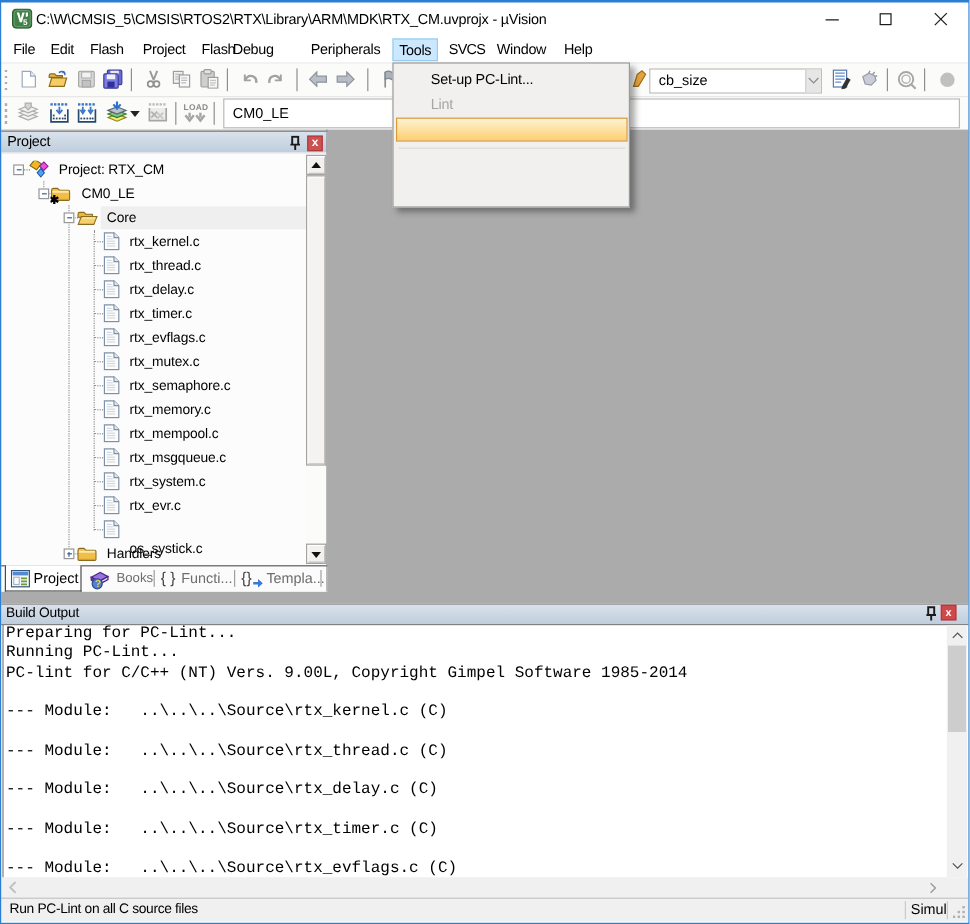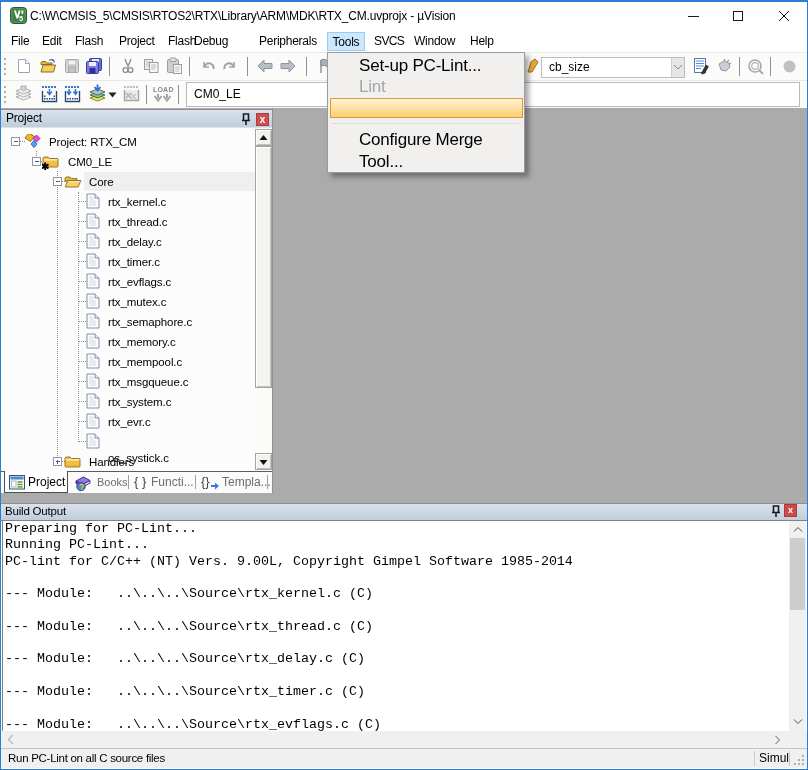--- a/index.html
+++ b/index.html
@@ -473,19 +473,18 @@
   <g fill="#b0b0b0">
       <rect x="8" y="0" width="2" height="2"></rect>
       <rect x="4" y="4" width="2" height="2"></rect>
       <rect x="8" y="4" width="2" height="2"></rect>
       <rect x="0" y="8" width="2" height="2"></rect>
       <rect x="4" y="8" width="2" height="2"></rect>
       <rect x="8" y="8" width="2" height="2"></rect>
     </g>
 </svg>
 
-<div class="a" id="popup" style="left:327px;top:52px;width:198px;height:121px;background:#f1f0ef;border:1px solid #9b9b9b;box-shadow:4px 4px 5px rgba(0,0,0,0.35);z-index:50;font-size:17px;letter-spacing:-0.2px">
+<div class="a" id="popup" style="left:327px;top:52px;width:198px;height:121px;background:#f1f0ef;border:1px solid #9b9b9b;box-shadow:4px 4px 5px rgba(0,0,0,0.35);z-index:50;font-size:12px;letter-spacing:-0.2px">
   <div class="a" style="left:31px;top:2px;height:22px;line-height:22px">Set-up PC-Lint...</div>
   <div class="a" style="left:31px;top:23px;height:22px;line-height:22px;color:#a5a5a5">Lint</div>
   <div class="a" style="left:2px;top:45px;width:193px;height:20px;background:linear-gradient(#fdf2d3,#fdcf72);border:1px solid #dd9933"></div>
   <div class="a" style="left:4px;top:70px;width:189px;height:1px;background:#dcdbda"></div>
-  <div class="a" style="left:31px;top:76px;height:22px;line-height:22px">Configure Merge Tool...</div>
 </div>
 
 </body></html>

